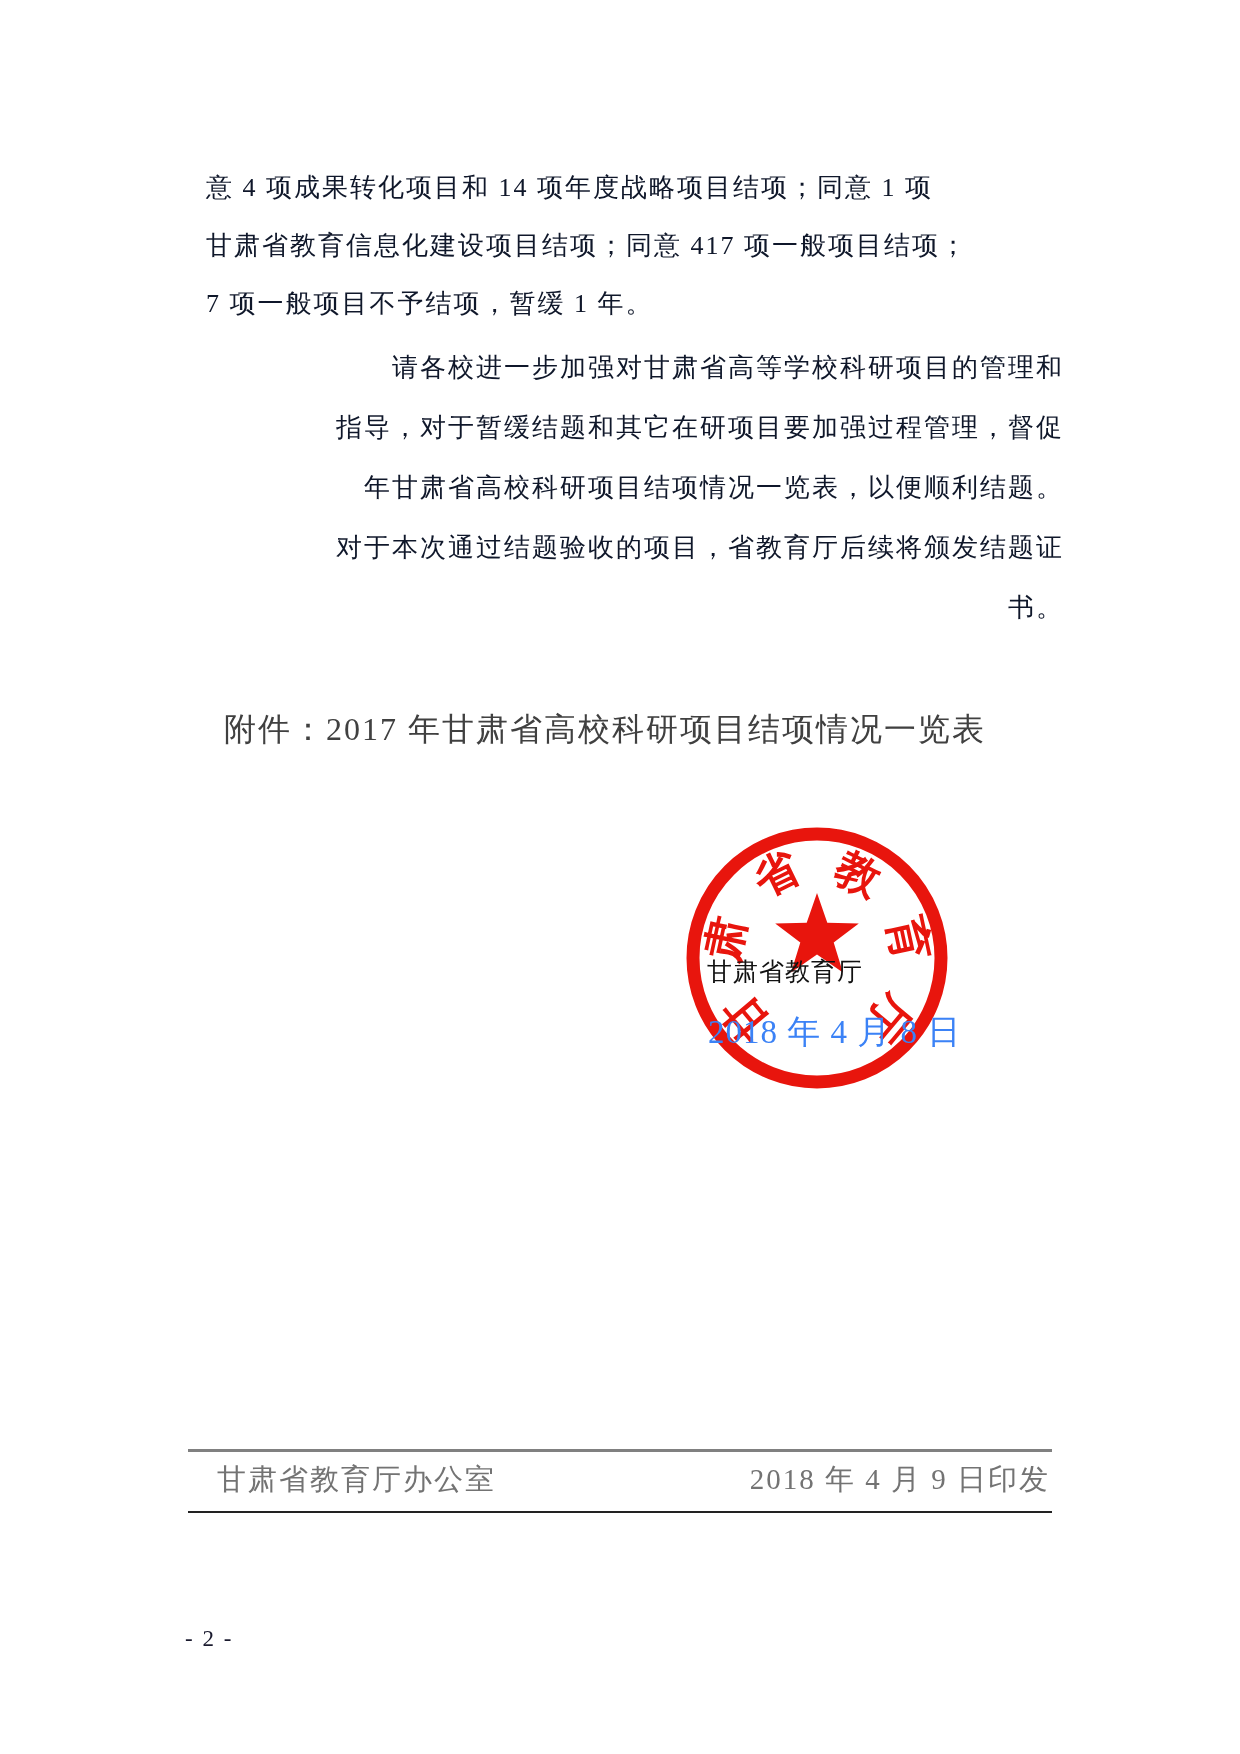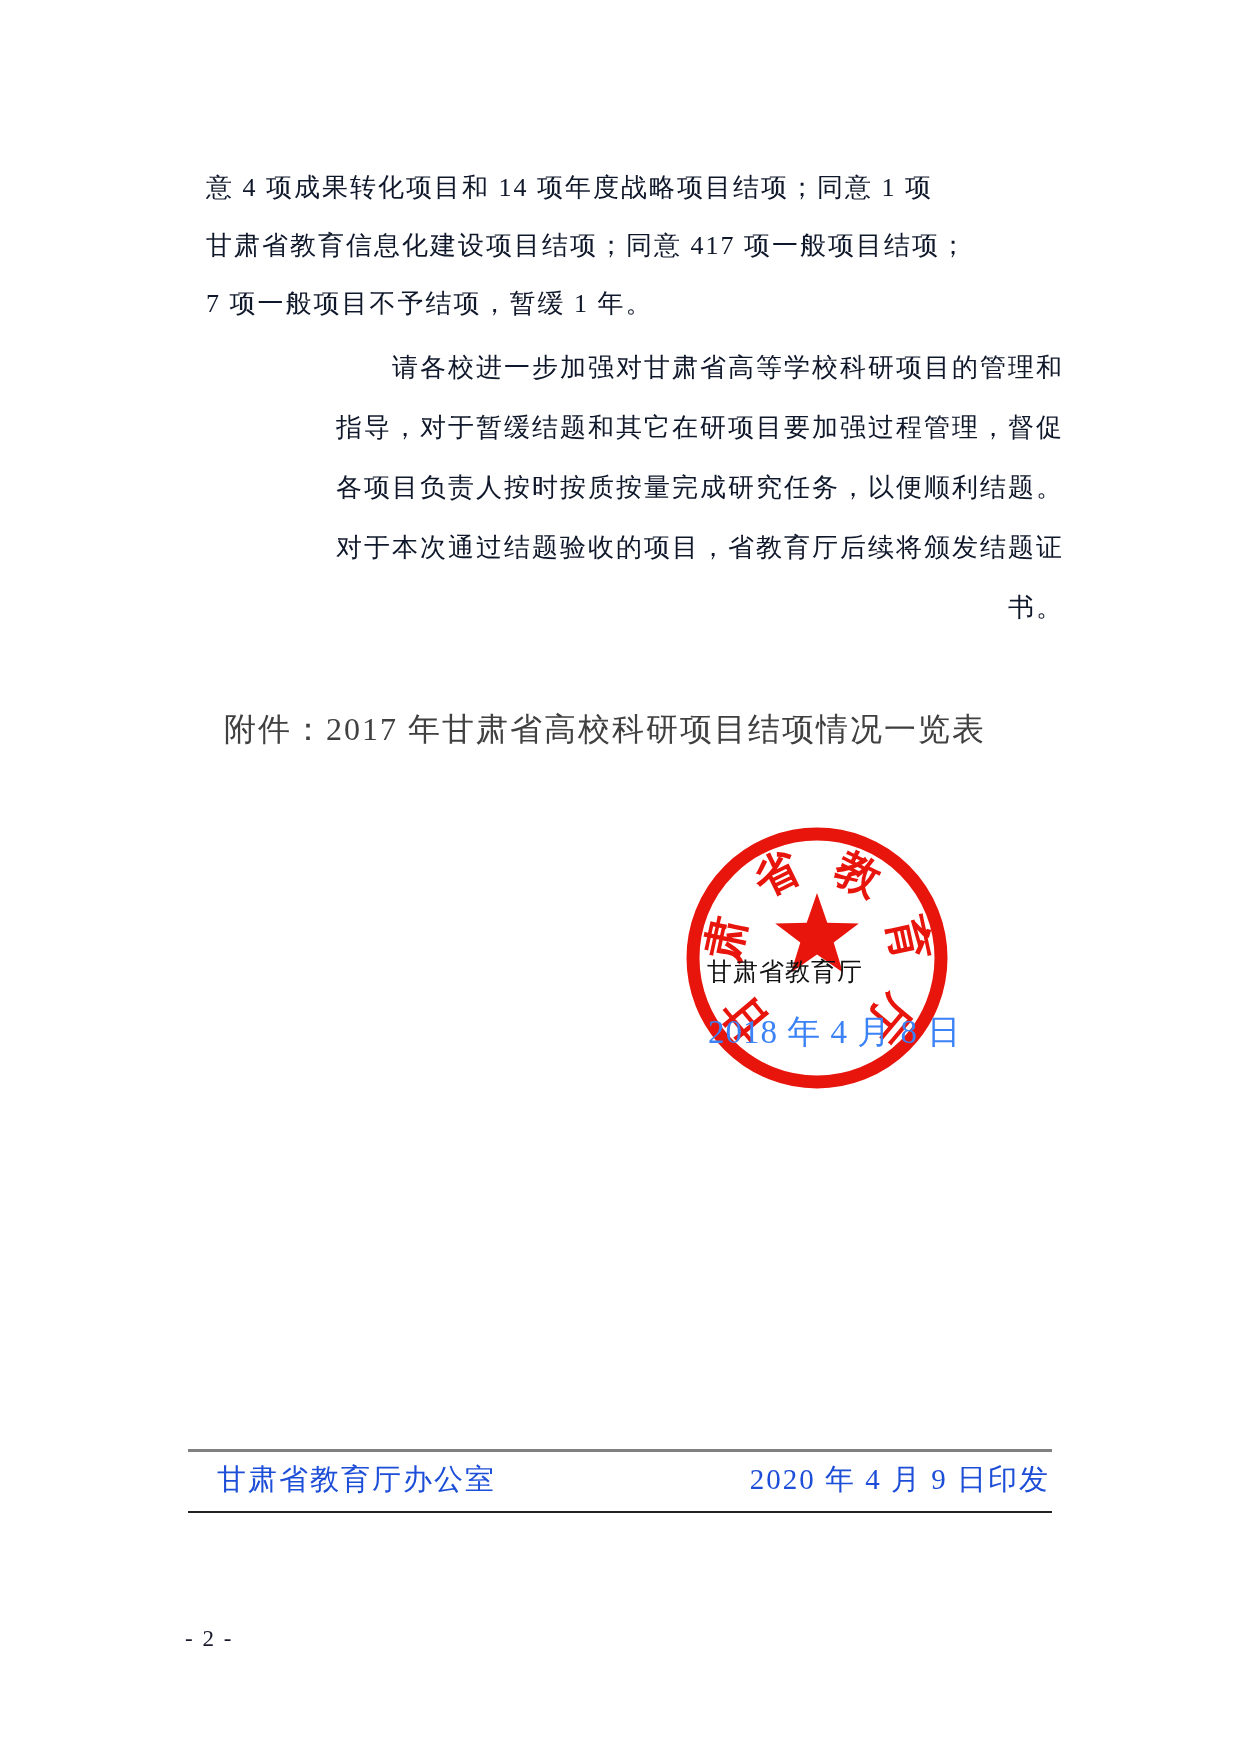--- a/index.html
+++ b/index.html
@@ -93,21 +93,21 @@
   .footer-row {
     position: absolute;
     left: 188px;
     top: 1460px;
     width: 864px;
     height: 40px;
     display: flex;
     align-items: center;
     justify-content: space-between;
     font-size: 29px;
-    color: #1d4ed8;
+    color: #737373;
   }
   .footer-office {
     margin-left: 29px;
     letter-spacing: 2px;
     white-space: nowrap;
   }
   .footer-printdate {
     margin-right: 2px;
     letter-spacing: 2px;
     white-space: nowrap;
@@ -129,21 +129,21 @@
 
   <div class="textblock p1">
     <div class="line">意 4 项成果转化项目和 14 项年度战略项目结项；同意 1 项</div>
     <div class="line">甘肃省教育信息化建设项目结项；同意 417 项一般项目结项；</div>
     <div class="line">7 项一般项目不予结项，暂缓 1 年。</div>
   </div>
 
   <div class="textblock p2">
     <div class="line indent">请各校进一步加强对甘肃省高等学校科研项目的管理和</div>
     <div class="line">指导，对于暂缓结题和其它在研项目要加强过程管理，督促</div>
-    <div class="line">各项目负责人按时按质按量完成研究任务，以便顺利结题。</div>
+    <div class="line">年甘肃省高校科研项目结项情况一览表，以便顺利结题。</div>
     <div class="line">对于本次通过结题验收的项目，省教育厅后续将颁发结题证</div>
     <div class="line">书。</div>
   </div>
 
   <div class="attachment">附件：2017 年甘肃省高校科研项目结项情况一览表</div>
 
   <svg class="seal-svg" viewBox="0 0 280 290" xmlns="http://www.w3.org/2000/svg">
     <circle id="seal-ring" cx="140" cy="140" r="124" fill="none" stroke-width="13" stroke="#e8150d"></circle>
     <polygon id="seal-star" points="140,75 150.3,104.8 181.8,105.4 156.7,124.4 165.9,154.6 140,136.6 114.1,154.6 123.3,124.4 98.2,105.4 129.7,104.8" fill="#e8150d"></polygon>
     <g id="seal-arc-text">
@@ -155,19 +155,19 @@
         <text x="211.2" y="199.8" transform="rotate(130.0 211.2 199.8)" text-anchor="middle" dominant-baseline="central" fill="#e8150d">厅</text>
       </g>
   </svg>
 
   <div class="sig-org">甘肃省教育厅</div>
   <div class="sig-date">2018 年 4 月 8 日</div>
 
   <div class="footer-rule-top"></div>
   <div class="footer-row">
     <span class="footer-office">甘肃省教育厅办公室</span>
-    <span class="footer-printdate">2020 年 4 月 9 日印发</span>
+    <span class="footer-printdate">2018 年 4 月 9 日印发</span>
   </div>
   <div class="footer-rule-bottom"></div>
 
   <div class="page-number">- 2 -</div>
 
 </div>
 
 </body></html>

